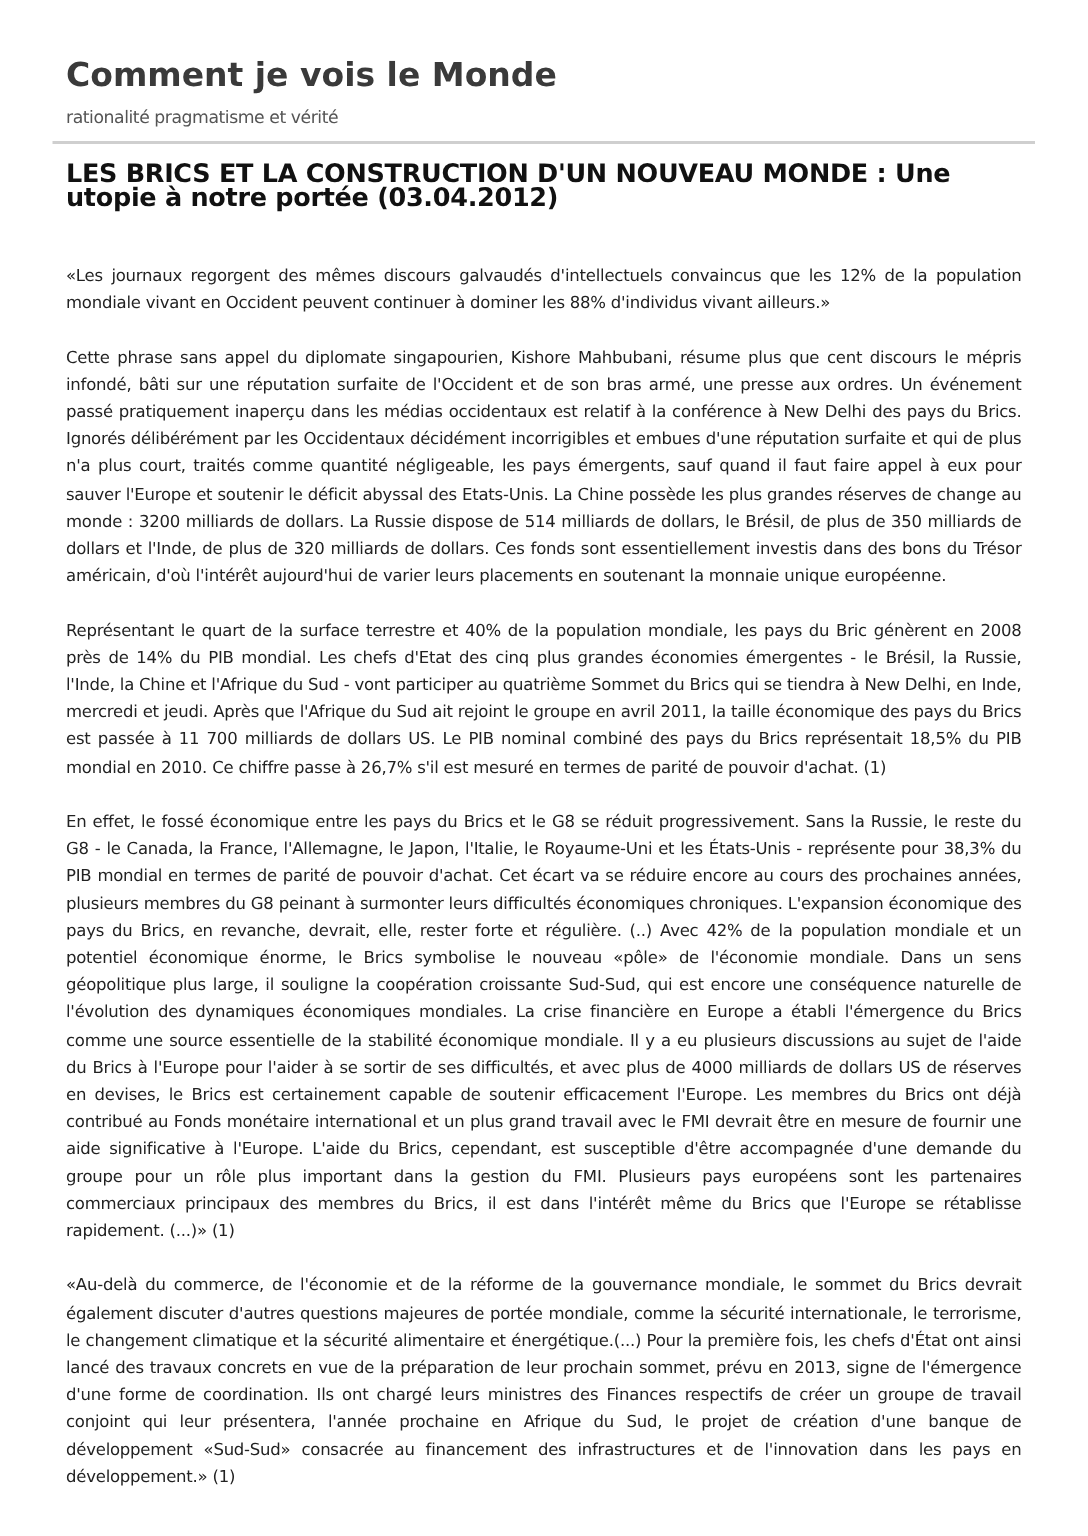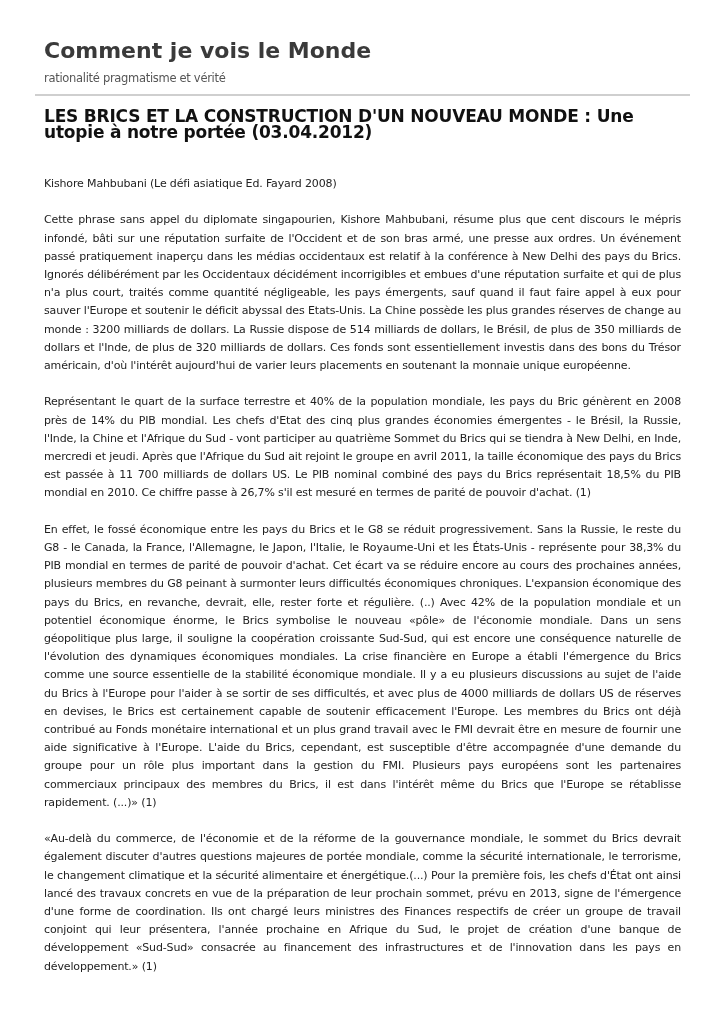--- a/index.html
+++ b/index.html
@@ -37,19 +37,19 @@
 <body>
 
 <div class="page">
   <h1 class="blog-title">Comment je vois le Monde</h1>
   <div class="blog-tagline">rationalité pragmatisme et vérité</div>
   <hr class="divider">
 
   <h2 class="post-title">LES BRICS ET LA CONSTRUCTION D'UN NOUVEAU MONDE : Une utopie à notre portée (03.04.2012)</h2>
 
   <div class="post-body">
-    <p class="cite">Kishore Mahbubani (Le défi asiatique Ed. Fayard 2008)</p>
+    <p>«Les journaux regorgent des mêmes discours galvaudés d'intellectuels convaincus que les 12% de la population mondiale vivant en Occident peuvent continuer à dominer les 88% d'individus vivant ailleurs.»</p>
     <p>Cette phrase sans appel du diplomate singapourien, Kishore Mahbubani, résume plus que cent discours le mépris infondé, bâti sur une réputation surfaite de l'Occident et de son bras armé, une presse aux ordres. Un événement passé pratiquement inaperçu dans les médias occidentaux est relatif à la conférence à New Delhi des pays du Brics. Ignorés délibérément par les Occidentaux décidément incorrigibles et embues d'une réputation surfaite et qui de plus n'a plus court, traités comme quantité négligeable, les pays émergents, sauf quand il faut faire appel à eux pour sauver l'Europe et soutenir le déficit abyssal des Etats-Unis. La Chine possède les plus grandes réserves de change au monde : 3200 milliards de dollars. La Russie dispose de 514 milliards de dollars, le Brésil, de plus de 350 milliards de dollars et l'Inde, de plus de 320 milliards de dollars. Ces fonds sont essentiellement investis dans des bons du Trésor américain, d'où l'intérêt aujourd'hui de varier leurs placements en soutenant la monnaie unique européenne.</p>
     <p>Représentant le quart de la surface terrestre et 40% de la population mondiale, les pays du Bric génèrent en 2008 près de 14% du PIB mondial. Les chefs d'Etat des cinq plus grandes économies émergentes - le Brésil, la Russie, l'Inde, la Chine et l'Afrique du Sud - vont participer au quatrième Sommet du Brics qui se tiendra à New Delhi, en Inde, mercredi et jeudi. Après que l'Afrique du Sud ait rejoint le groupe en avril 2011, la taille économique des pays du Brics est passée à 11 700 milliards de dollars US. Le PIB nominal combiné des pays du Brics représentait 18,5% du PIB mondial en 2010. Ce chiffre passe à 26,7% s'il est mesuré en termes de parité de pouvoir d'achat. (1)</p>
     <p>En effet, le fossé économique entre les pays du Brics et le G8 se réduit progressivement. Sans la Russie, le reste du G8 - le Canada, la France, l'Allemagne, le Japon, l'Italie, le Royaume-Uni et les États-Unis - représente pour 38,3% du PIB mondial en termes de parité de pouvoir d'achat. Cet écart va se réduire encore au cours des prochaines années, plusieurs membres du G8 peinant à surmonter leurs difficultés économiques chroniques. L'expansion économique des pays du Brics, en revanche, devrait, elle, rester forte et régulière. (..) Avec 42% de la population mondiale et un potentiel économique énorme, le Brics symbolise le nouveau «pôle» de l'économie mondiale. Dans un sens géopolitique plus large, il souligne la coopération croissante Sud-Sud, qui est encore une conséquence naturelle de l'évolution des dynamiques économiques mondiales. La crise financière en Europe a établi l'émergence du Brics comme une source essentielle de la stabilité économique mondiale. Il y a eu plusieurs discussions au sujet de l'aide du Brics à l'Europe pour l'aider à se sortir de ses difficultés, et avec plus de 4000 milliards de dollars US de réserves en devises, le Brics est certainement capable de soutenir efficacement l'Europe. Les membres du Brics ont déjà contribué au Fonds monétaire international et un plus grand travail avec le FMI devrait être en mesure de fournir une aide significative à l'Europe. L'aide du Brics, cependant, est susceptible d'être accompagnée d'une demande du groupe pour un rôle plus important dans la gestion du FMI. Plusieurs pays européens sont les partenaires commerciaux principaux des membres du Brics, il est dans l'intérêt même du Brics que l'Europe se rétablisse rapidement. (...)» (1)</p>
     <p>«Au-delà du commerce, de l'économie et de la réforme de la gouvernance mondiale, le sommet du Brics devrait également discuter d'autres questions majeures de portée mondiale, comme la sécurité internationale, le terrorisme, le changement climatique et la sécurité alimentaire et énergétique.(...) Pour la première fois, les chefs d'État ont ainsi lancé des travaux concrets en vue de la préparation de leur prochain sommet, prévu en 2013, signe de l'émergence d'une forme de coordination. Ils ont chargé leurs ministres des Finances respectifs de créer un groupe de travail conjoint qui leur présentera, l'année prochaine en Afrique du Sud, le projet de création d'une banque de développement «Sud-Sud» consacrée au financement des infrastructures et de l'innovation dans les pays en développement.» (1)</p>
   </div>
 </div>
 
 </body></html>

